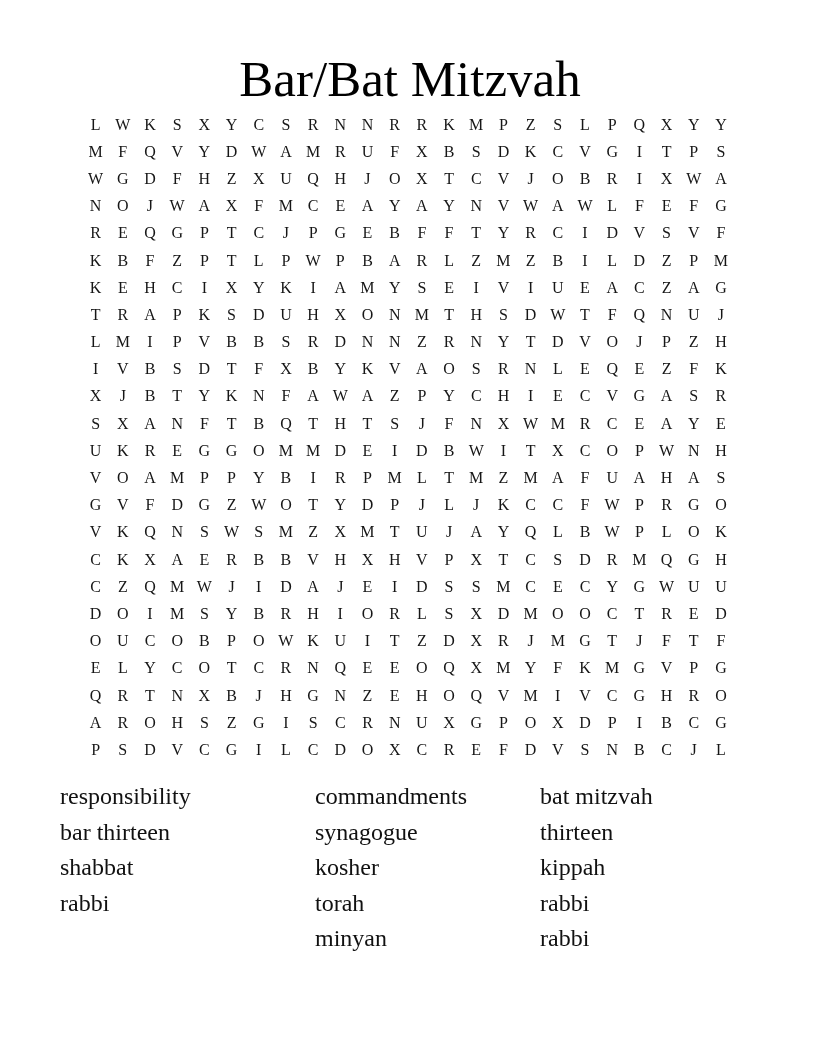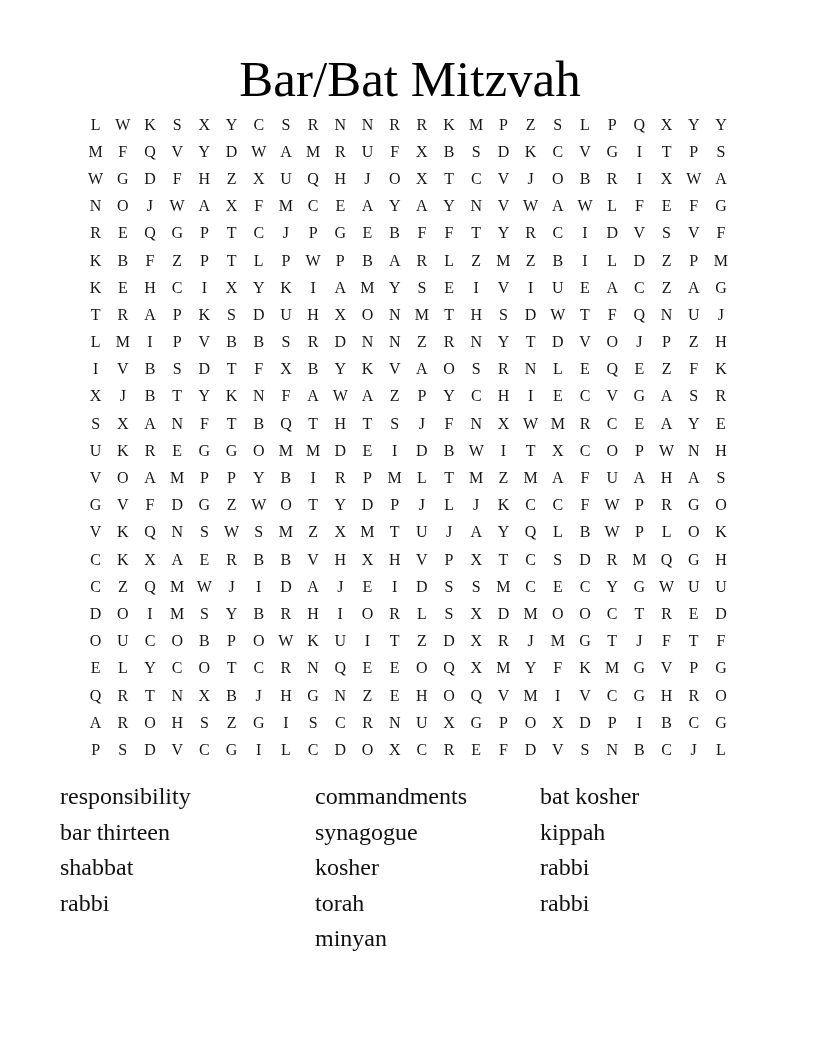--- a/index.html
+++ b/index.html
@@ -648,19 +648,20 @@
         <div class="word">rabbi</div>
       </div>
       <div class="word-col word-col-1">
         <div class="word">commandments</div>
         <div class="word">synagogue</div>
         <div class="word">kosher</div>
         <div class="word">torah</div>
         <div class="word">minyan</div>
       </div>
       <div class="word-col word-col-2">
-        <div class="word">bat kosher</div>
+        <div class="word">bat mitzvah</div>
+        <div class="word">thirteen</div>
         <div class="word">kippah</div>
         <div class="word">rabbi</div>
         <div class="word">rabbi</div>
       </div>
     </div>
 </div>
 
 </body></html>

